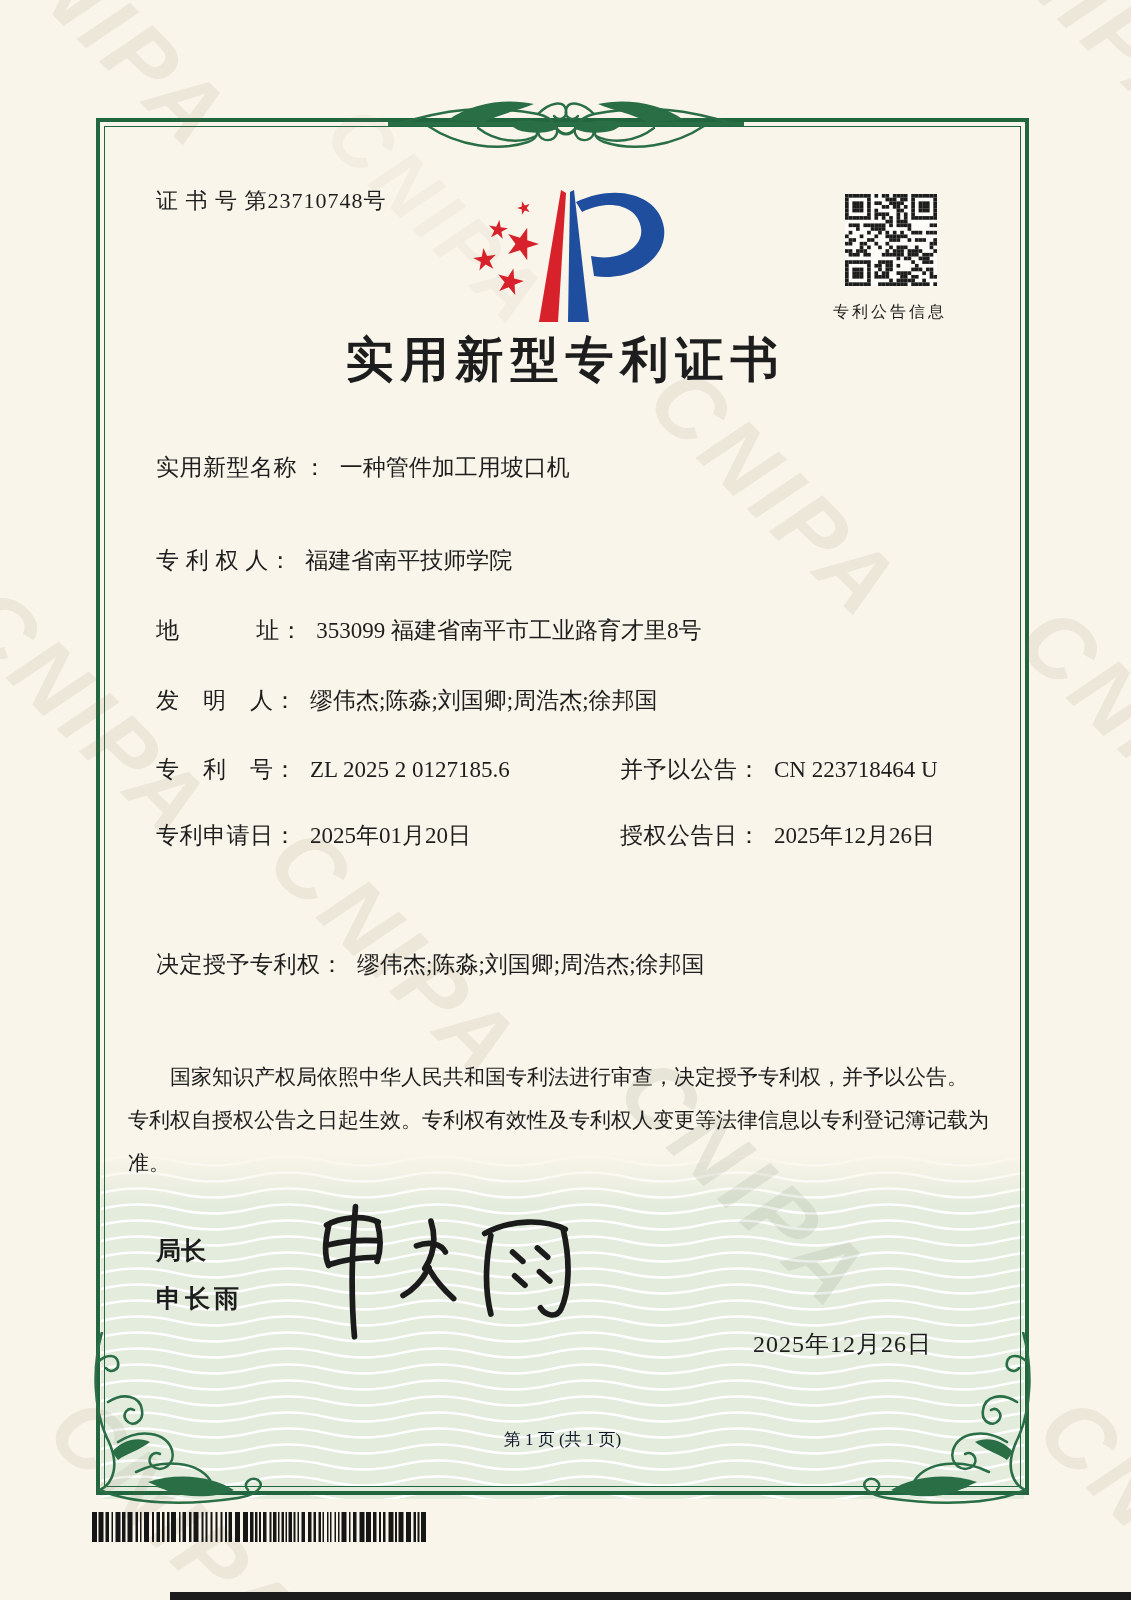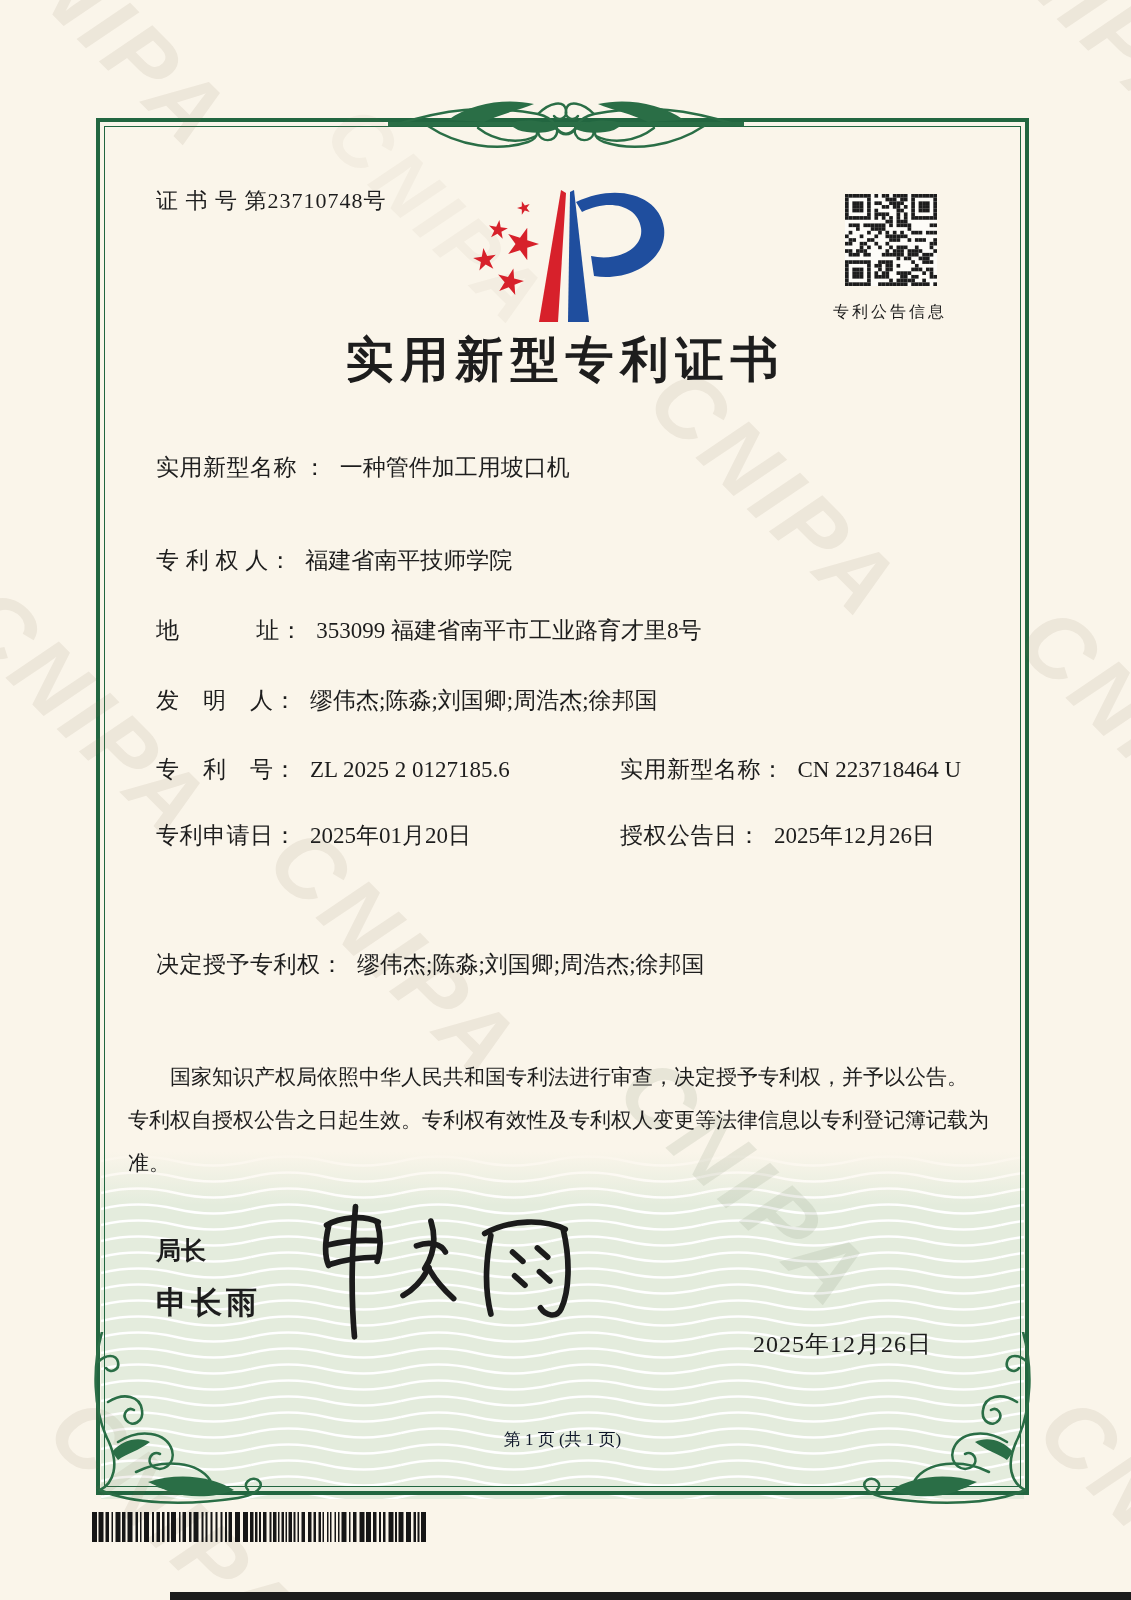--- a/index.html
+++ b/index.html
@@ -38,21 +38,21 @@
   }
   .row{position:absolute;font-size:23px;white-space:nowrap;}
   .row .lbl{letter-spacing:0.5px;}
   .row .val{margin-left:13px;}
   .statement{position:absolute;left:128px;top:1056px;width:878px;
     font-size:21px;line-height:43px;}
   .statement .l1{text-indent:42px;}
   .director-label{position:absolute;left:156px;top:1234px;
     font-family:Liberation Sans, sans-serif;font-size:25px;font-weight:600;}
   .director-name{position:absolute;left:156px;top:1282px;
-    font-family:"Liberation Sans","DejaVu Sans",sans-serif;font-size:31px;font-weight:600;letter-spacing:4px;}
+    font-family:"Liberation Sans","DejaVu Sans",sans-serif;font-size:25px;font-weight:600;letter-spacing:4px;}
   .sig-date{position:absolute;left:753px;top:1328px;font-size:24px;letter-spacing:1px;}
   .footer-page{position:absolute;left:96px;top:1428px;width:933px;text-align:center;
     font-size:17px;color:#0f172a;}
   .barcode{position:absolute;left:92px;top:1512px;z-index:6;}
   .bottom-strip{position:absolute;left:170px;top:1592px;width:961px;height:8px;
     background:#1b1b1b;z-index:6;}
   svg{display:block;}
   .qr-svg{background:#fdfcf8;}
 </style>
 </head>
@@ -486,21 +486,21 @@
   <div class="row" style="left:156px;top:615px;">
     <span class="lbl">地　　　 址：</span><span class="val">353099 福建省南平市工业路育才里8号</span>
   </div>
   <div class="row" style="left:156px;top:685px;">
     <span class="lbl">发　明　人：</span><span class="val">缪伟杰;陈淼;刘国卿;周浩杰;徐邦国</span>
   </div>
   <div class="row" style="left:156px;top:754px;">
     <span class="lbl">专　利　号：</span><span class="val">ZL 2025 2 0127185.6</span>
   </div>
   <div class="row" style="left:620px;top:754px;">
-    <span class="lbl">实用新型名称：</span><span class="val">CN 223718464 U</span>
+    <span class="lbl">并予以公告：</span><span class="val">CN 223718464 U</span>
   </div>
   <div class="row" style="left:156px;top:820px;text-align:center;">
     <span class="lbl">专利申请日：</span><span class="val">2025年01月20日</span>
   </div>
   <div class="row" style="left:620px;top:820px;">
     <span class="lbl">授权公告日：</span><span class="val">2025年12月26日</span>
   </div>
   <div class="row" style="left:156px;top:949px;">
     <span class="lbl">决定授予专利权：</span><span class="val">缪伟杰;陈淼;刘国卿;周浩杰;徐邦国</span>
   </div>

